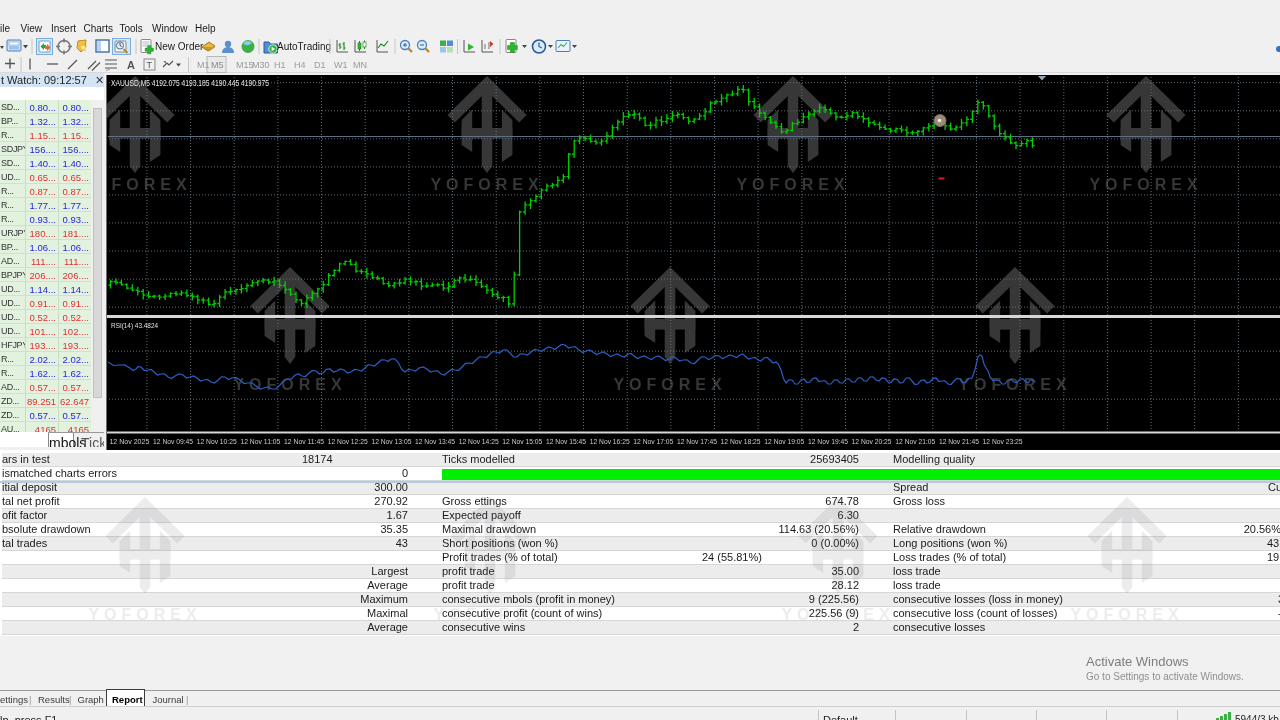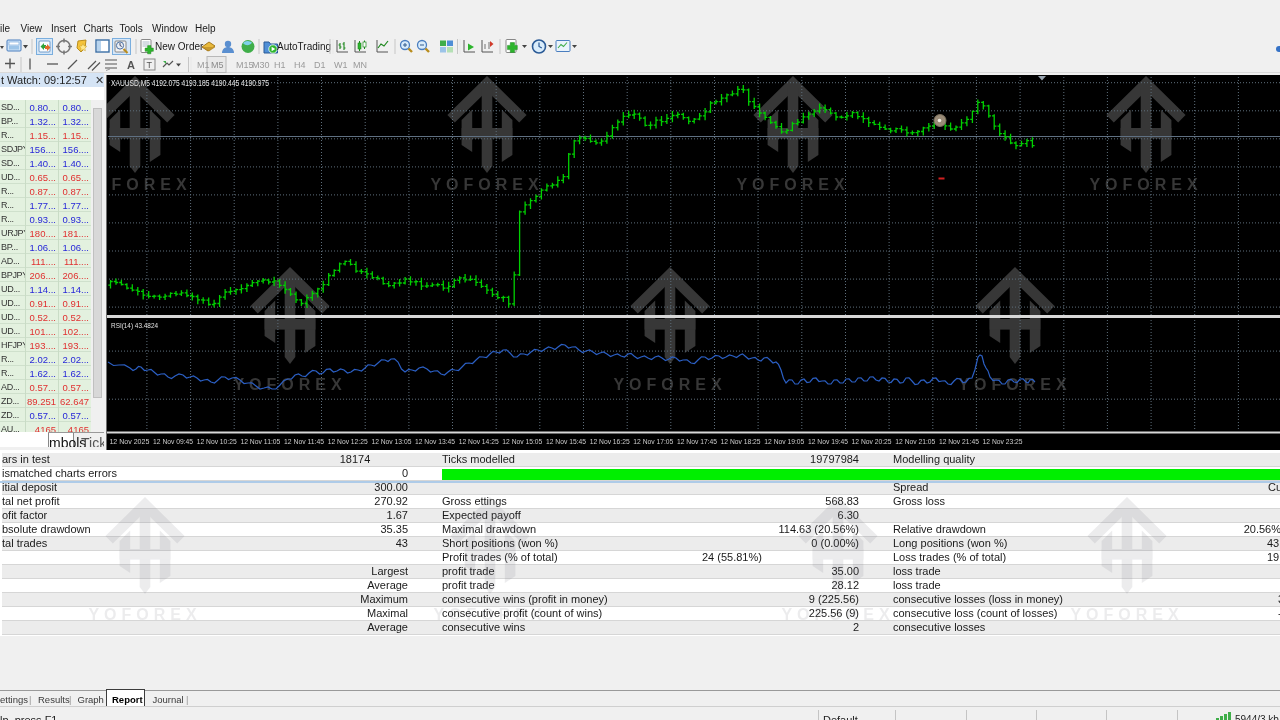--- a/index.html
+++ b/index.html
@@ -398,41 +398,41 @@
         <text x="747.6" y="371" font-size="8" fill="#cdcdcd" textLength="40" lengthAdjust="spacingAndGlyphs">12 Nov 20:25</text>
         <text x="791.3" y="371" font-size="8" fill="#cdcdcd" textLength="40" lengthAdjust="spacingAndGlyphs">12 Nov 21:05</text>
         <text x="834.9" y="371" font-size="8" fill="#cdcdcd" textLength="40" lengthAdjust="spacingAndGlyphs">12 Nov 21:45</text>
         <text x="878.6" y="371" font-size="8" fill="#cdcdcd" textLength="40" lengthAdjust="spacingAndGlyphs">12 Nov 23:25</text>
   </g>
 </svg>
 
 <div class="abs" id="report">
   <div class="repr" style="top:3px;background:#ececec">
         <span style="position:absolute;left:0px">ars in test</span>
-        <span style="position:absolute;left:300px;width:106px;text-align:center">18174</span>
+        <span style="position:absolute;left:300px;width:106px;text-align:left">18174</span>
         <span style="position:absolute;left:440px">Ticks modelled</span>
-        <span style="position:absolute;left:700px;width:157px;text-align:right">19797984</span>
+        <span style="position:absolute;left:700px;width:157px;text-align:right">25693405</span>
         <span style="position:absolute;left:891px">Modelling quality</span>
       </div>
       <div class="repr" style="top:17px;background:#ffffff">
         <span style="position:absolute;left:0px">ismatched charts errors</span>
         <span style="position:absolute;left:300px;width:106px;text-align:right">0</span>
         <div style="position:absolute;left:440px;top:2px;width:840px;height:11px;background:#00ef00"></div>
       </div>
       <div class="repr" style="top:31px;background:#ececec">
         <span style="position:absolute;left:0px">itial deposit</span>
         <span style="position:absolute;left:300px;width:106px;text-align:right">300.00</span>
         <span style="position:absolute;left:891px">Spread</span>
         <span style="position:absolute;left:1266px">Curren</span>
       </div>
       <div class="repr" style="top:45px;background:#ffffff">
         <span style="position:absolute;left:0px">tal net profit</span>
         <span style="position:absolute;left:300px;width:106px;text-align:right">270.92</span>
         <span style="position:absolute;left:440px">Gross ettings</span>
-        <span style="position:absolute;left:700px;width:157px;text-align:right">568.83</span>
+        <span style="position:absolute;left:700px;width:157px;text-align:right">674.78</span>
         <span style="position:absolute;left:891px">Gross loss</span>
       </div>
       <div class="repr" style="top:59px;background:#ececec">
         <span style="position:absolute;left:0px">ofit factor</span>
         <span style="position:absolute;left:300px;width:106px;text-align:right">1.67</span>
         <span style="position:absolute;left:440px">Expected payoff</span>
         <span style="position:absolute;left:700px;width:157px;text-align:right">6.30</span>
       </div>
       <div class="repr" style="top:73px;background:#ffffff">
         <span style="position:absolute;left:0px">bsolute drawdown</span>
@@ -463,21 +463,21 @@
         <span style="position:absolute;left:891px">loss trade</span>
       </div>
       <div class="repr" style="top:129px;background:#ffffff">
         <span style="position:absolute;left:300px;width:106px;text-align:right">Average</span>
         <span style="position:absolute;left:440px">profit trade</span>
         <span style="position:absolute;left:700px;width:157px;text-align:right">28.12</span>
         <span style="position:absolute;left:891px">loss trade</span>
       </div>
       <div class="repr" style="top:143px;background:#ececec">
         <span style="position:absolute;left:300px;width:106px;text-align:right">Maximum</span>
-        <span style="position:absolute;left:440px">consecutive wins (profit in money)</span>
+        <span style="position:absolute;left:440px">consecutive mbols (profit in money)</span>
         <span style="position:absolute;left:700px;width:157px;text-align:right">9 (225.56)</span>
         <span style="position:absolute;left:891px">consecutive losses (loss in money)</span>
         <span style="position:absolute;left:1276px">3 (</span>
       </div>
       <div class="repr" style="top:157px;background:#ffffff">
         <span style="position:absolute;left:300px;width:106px;text-align:right">Maximal</span>
         <span style="position:absolute;left:440px">consecutive profit (count of wins)</span>
         <span style="position:absolute;left:700px;width:157px;text-align:right">225.56 (9)</span>
         <span style="position:absolute;left:891px">consecutive loss (count of losses)</span>
         <span style="position:absolute;left:1276px">-2</span>
@@ -520,20 +520,24 @@
             <path d="M1101.6,91.0 L1112.2,80.5 L1112.2,123.0 L1101.6,116.0 Z"></path>
             <path d="M1141.8,80.5 L1152.4,91.0 L1152.4,126.0 L1141.8,133.0 Z"></path>
             <path d="M1121.7,59.0 h10.6 V137.0 L1127.0,144.0 L1121.7,137.0 Z"></path>
             <rect x="1101.6" y="99.0" width="50.8" height="10.6"></rect>
           </g>
           <text x="1127.0" y="170.0" font-size="16" font-weight="bold" letter-spacing="5" fill="#70707c" text-anchor="middle">YOFOREX</text>
         </g>
       </svg>
 </div>
 
+<div class="abs" id="below">
+  <div style="position:absolute;left:1086px;top:18px;font-size:13px;color:#7d7d7d">Activate Windows</div>
+  <div style="position:absolute;left:1086px;top:35px;font-size:10px;color:#8f8f8f">Go to Settings to activate Windows.</div>
+</div>
 
 <div class="abs" id="tabbar">
   <span style="position:absolute;left:0px;top:3px">ettings</span>
   <span class="sep" style="position:absolute;left:29px;top:3px">|</span>
   <span style="position:absolute;left:38px;top:3px">Results</span>
   <span class="sep" style="position:absolute;left:69px;top:3px">|</span>
   <span style="position:absolute;left:77.5px;top:3px">Graph</span>
   <div style="position:absolute;left:106px;top:-2px;width:39px;height:18px;background:#fff;border:1.5px solid #3c3c3c;border-bottom:none"></div>
   <span style="position:absolute;left:112px;top:3px;font-weight:bold;color:#000">Report</span>
   <span style="position:absolute;left:152.5px;top:3px">Journal</span>

